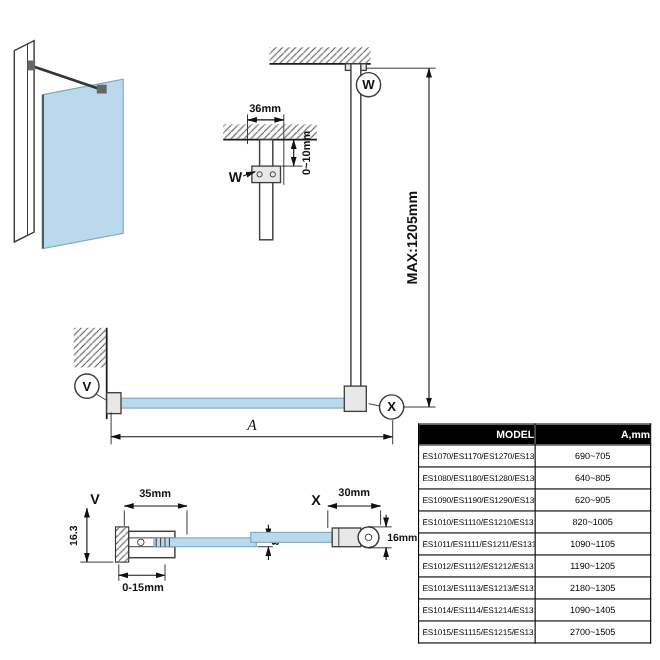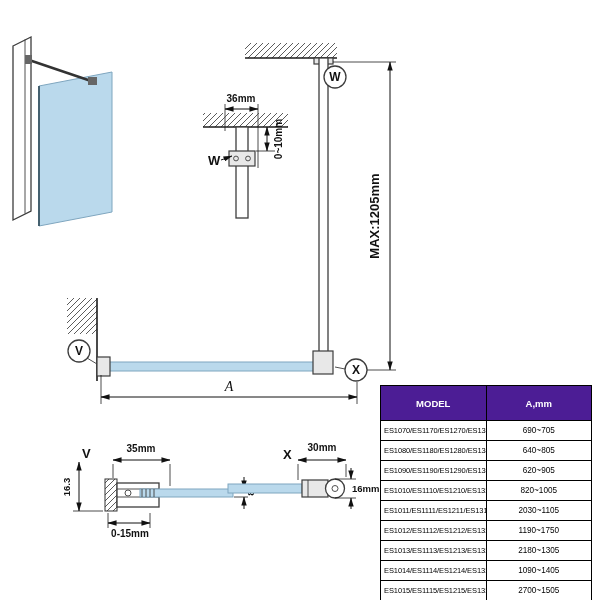--- a/index.html
+++ b/index.html
@@ -16,21 +16,21 @@
   .xl   { stroke:#111111; stroke-width:0.75; fill:none; }
   text.dim  { font:bold 10px "Liberation Sans",sans-serif; fill:#111; }
   text.dim2 { font:bold 9.5px "Liberation Sans",sans-serif; fill:#111; }
   text.big  { font:bold 13px "Liberation Sans",sans-serif; fill:#111; }
   text.circ { font:bold 12px "Liberation Sans",sans-serif; fill:#111; text-anchor:middle; }
   text.ital { font:italic 14px "Liberation Serif",serif; fill:#111; text-anchor:middle; }
 
   
   .spec-table { position:absolute; left:380px; top:385px; width:212px; border-collapse:collapse; table-layout:fixed; background:#fff; }
   .spec-table th, .spec-table td { border:1px solid #000; overflow:hidden; white-space:nowrap; }
-  .spec-table th { background:#4c1d95; color:#fff; font-size:9.5px; font-weight:bold; height:35px; text-align:center; }
+  .spec-table th { background:#000000; color:#fff; font-size:9.5px; font-weight:bold; height:19px; text-align:right; }
   .spec-table td { height:20px; }
   .spec-table td.model { width:140px; padding-left:3px; text-align:left; font-size:7.5px; letter-spacing:-0.1px; }
   .spec-table td.amm   { width:72px; text-align:center; font-size:8.2px; }
 </style>
 </head>
 <body>
 
 <div class="stage">
 
   <svg class="diagram" width="600" height="600" viewBox="0 0 600 600">
@@ -180,25 +180,25 @@
       <tr>
         <td class="model">ES1090/ES1190/ES1290/ES1390/ES1590</td>
         <td class="amm">620~905</td>
       </tr>
       <tr>
         <td class="model">ES1010/ES1110/ES1210/ES1310/ES1510</td>
         <td class="amm">820~1005</td>
       </tr>
       <tr>
         <td class="model">ES1011/ES1111/ES1211/ES1311/ES1511</td>
-        <td class="amm">2030~1105</td>
+        <td class="amm">1090~1105</td>
       </tr>
       <tr>
         <td class="model">ES1012/ES1112/ES1212/ES1312/ES1512</td>
-        <td class="amm">1190~1750</td>
+        <td class="amm">1190~1205</td>
       </tr>
       <tr>
         <td class="model">ES1013/ES1113/ES1213/ES1313/ES1513</td>
         <td class="amm">2180~1305</td>
       </tr>
       <tr>
         <td class="model">ES1014/ES1114/ES1214/ES1314/ES1514</td>
         <td class="amm">1090~1405</td>
       </tr>
       <tr>

